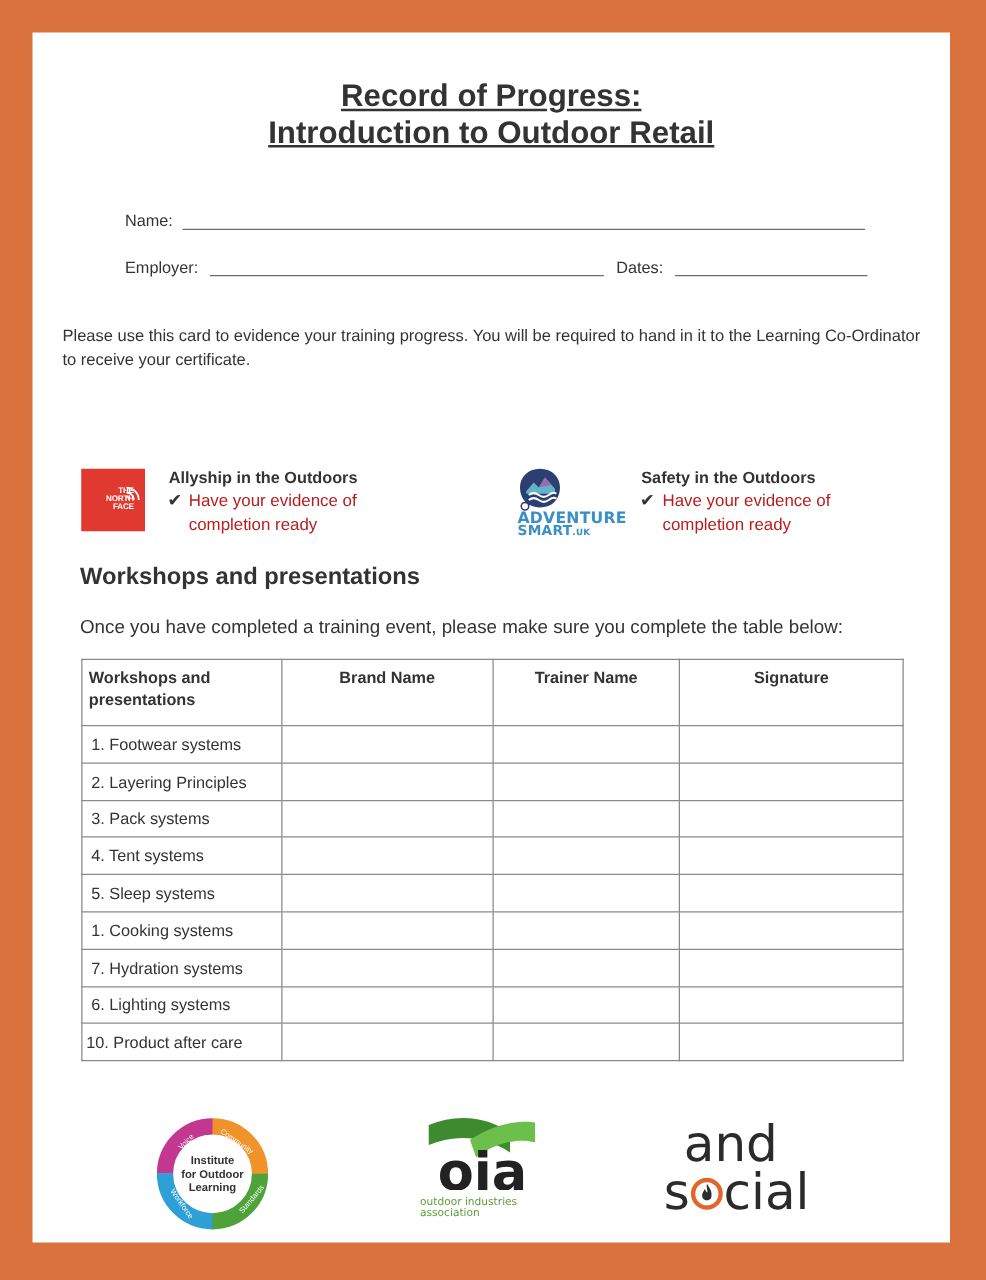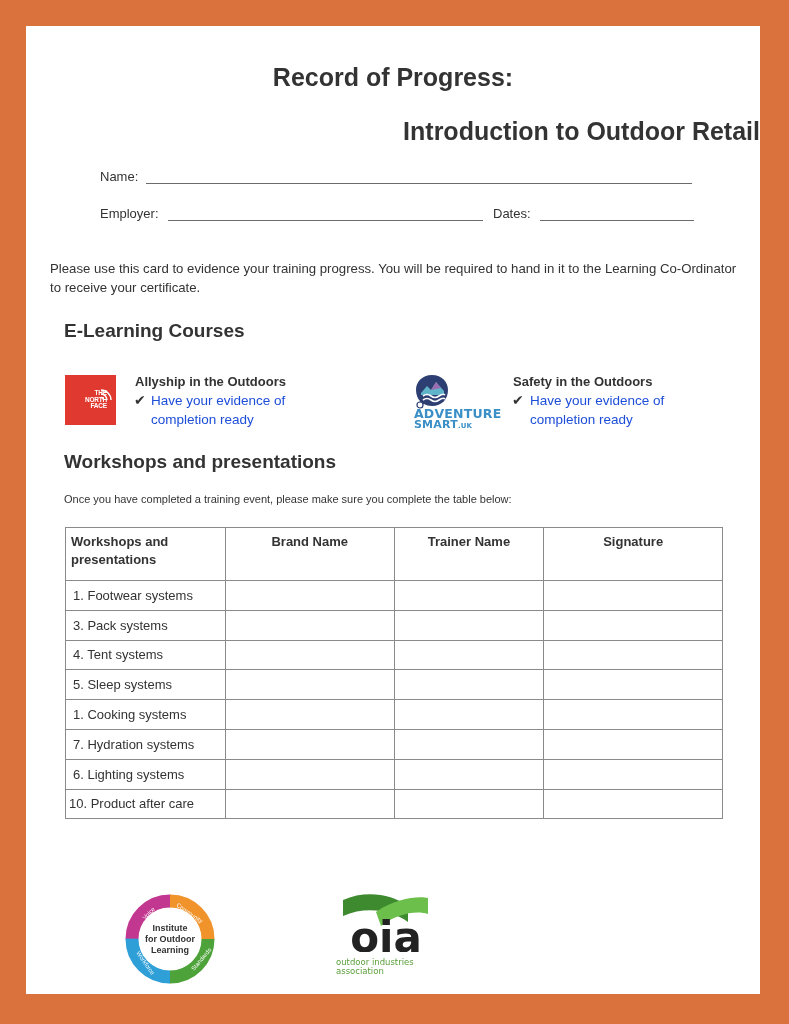--- a/index.html
+++ b/index.html
@@ -17,23 +17,24 @@
     background: #ffffff;
   }
   .title {
     position: absolute;
     left: 0; width: 734px;
     text-align: center;
     font-weight: bold;
     font-size: 25px;
     color: #333;
     line-height: 36px;
+    text-decoration: underline;
   }
   .title.l1 { top: 33px; }
-  .title.l2 { top: 87px; text-align: right; }
+  .title.l2 { top: 62px; }
 
   .field-label {
     position: absolute;
     font-size: 13px;
     color: #333;
   }
   .field-line {
     position: absolute;
     height: 1px;
     background: #6b6b6b;
@@ -63,21 +64,21 @@
   }
   .course-check {
     position: absolute;
     font-size: 14px;
     color: #333;
     line-height: 19px;
   }
   .course-text {
     position: absolute;
     font-size: 13.5px;
-    color: #1d4ed8;
+    color: #b91c1c;
     line-height: 19px;
     width: 175px;
   }
 
   .tnf-logo {
     position: absolute;
     left: 39px; top: 349px;
     width: 51px; height: 50px;
     background: #e0392f;
   }
@@ -105,21 +106,21 @@
   .adv-word {
     position: absolute;
     font-weight: bold;
     font-family: "DejaVu Sans", sans-serif;
     letter-spacing: 0.2px;
   }
 
   .sub-intro {
     position: absolute;
     left: 38px; top: 467px;
-    font-size: 11px;
+    font-size: 15px;
     color: #333;
   }
 
   table.progress {
     position: absolute;
     left: 39px; top: 501px;
     width: 658px;
     border-collapse: collapse;
     font-size: 13px;
     color: #333;
@@ -200,21 +201,20 @@
   <div class="field-line" style="left:120px; top:157px; width:546px;"></div>
 
   <span class="field-label" style="left:74px; top:180px;">Employer:</span>
   <div class="field-line" style="left:142px; top:194px; width:315px;"></div>
 
   <span class="field-label" style="left:467px; top:180px;">Dates:</span>
   <div class="field-line" style="left:514px; top:194px; width:154px;"></div>
 
   <p class="intro">Please use this card to evidence your training progress. You will be required to hand in it to the Learning Co-Ordinator to receive your certificate.</p>
 
-  <div class="section-h" style="left:38px; top:294px;">E-Learning Courses</div>
 
   <div class="tnf-logo">
     <div class="tnf-text">
       <div>THE</div>
       <div>NORTH</div>
       <div>FACE</div>
     </div>
     <svg class="tnf-arcs" viewBox="0 0 12 22">
       <path d="M0 2 A10 10 0 0 1 10 12" fill="none" stroke="#fff" stroke-width="1.4"></path>
       <path d="M0 6 A6 6 0 0 1 6 12" fill="none" stroke="#fff" stroke-width="1.4"></path>
@@ -262,20 +262,26 @@
       </tr>
     </thead>
     <tbody id="tbody">
         <tr>
           <td class="name">1. Footwear systems</td>
           <td></td>
           <td></td>
           <td></td>
         </tr>
         <tr>
+          <td class="name">2. Layering Principles</td>
+          <td></td>
+          <td></td>
+          <td></td>
+        </tr>
+        <tr>
           <td class="name">3. Pack systems</td>
           <td></td>
           <td></td>
           <td></td>
         </tr>
         <tr>
           <td class="name">4. Tent systems</td>
           <td></td>
           <td></td>
           <td></td>
@@ -331,14 +337,23 @@
   <div class="logo-oia">
     <svg width="100" height="60" viewBox="0 0 100 60" style="position:absolute; left:0; top:0;">
       <path d="M7 8 C30 -2 55 2 72 14 L72 30 C55 18 30 14 7 24 Z" fill="#3d8a2f"></path>
       <path d="M40 20 C60 6 82 4 92 6 L92 22 C80 18 60 22 45 34 Z" fill="#6cbf4a"></path>
       <text x="50" y="60" text-anchor="middle" font-size="42" font-weight="bold" fill="#222" font-family="DejaVu Sans, sans-serif">oia</text>
     </svg>
     <div class="oia-text" style="top:66px;">outdoor industries</div>
     <div class="oia-text" style="top:75px;">association</div>
   </div>
 
+  <div class="logo-and">
+    <div class="and-word" style="left:16px; top:0;">and</div>
+    <div class="and-word" style="left:0; top:38px;">
+      <span>s</span><svg width="27" height="30" viewBox="0 0 27 30" style="vertical-align:-2px;">
+        <circle cx="13.5" cy="16" r="11" fill="none" stroke="#e2652b" stroke-width="3.5"></circle>
+        <path d="M13.5 8 C16 12 18 14 17 19 C16 22 11 22 10 19 C9 16 11 14 12 12 C12.5 14 13.5 15 14 15 C14 13 13 11 13.5 8 Z" fill="#2b2b2b"></path>
+      </svg><span>cial</span>
+    </div>
+  </div>
 
 </div>
 
 </body></html>

